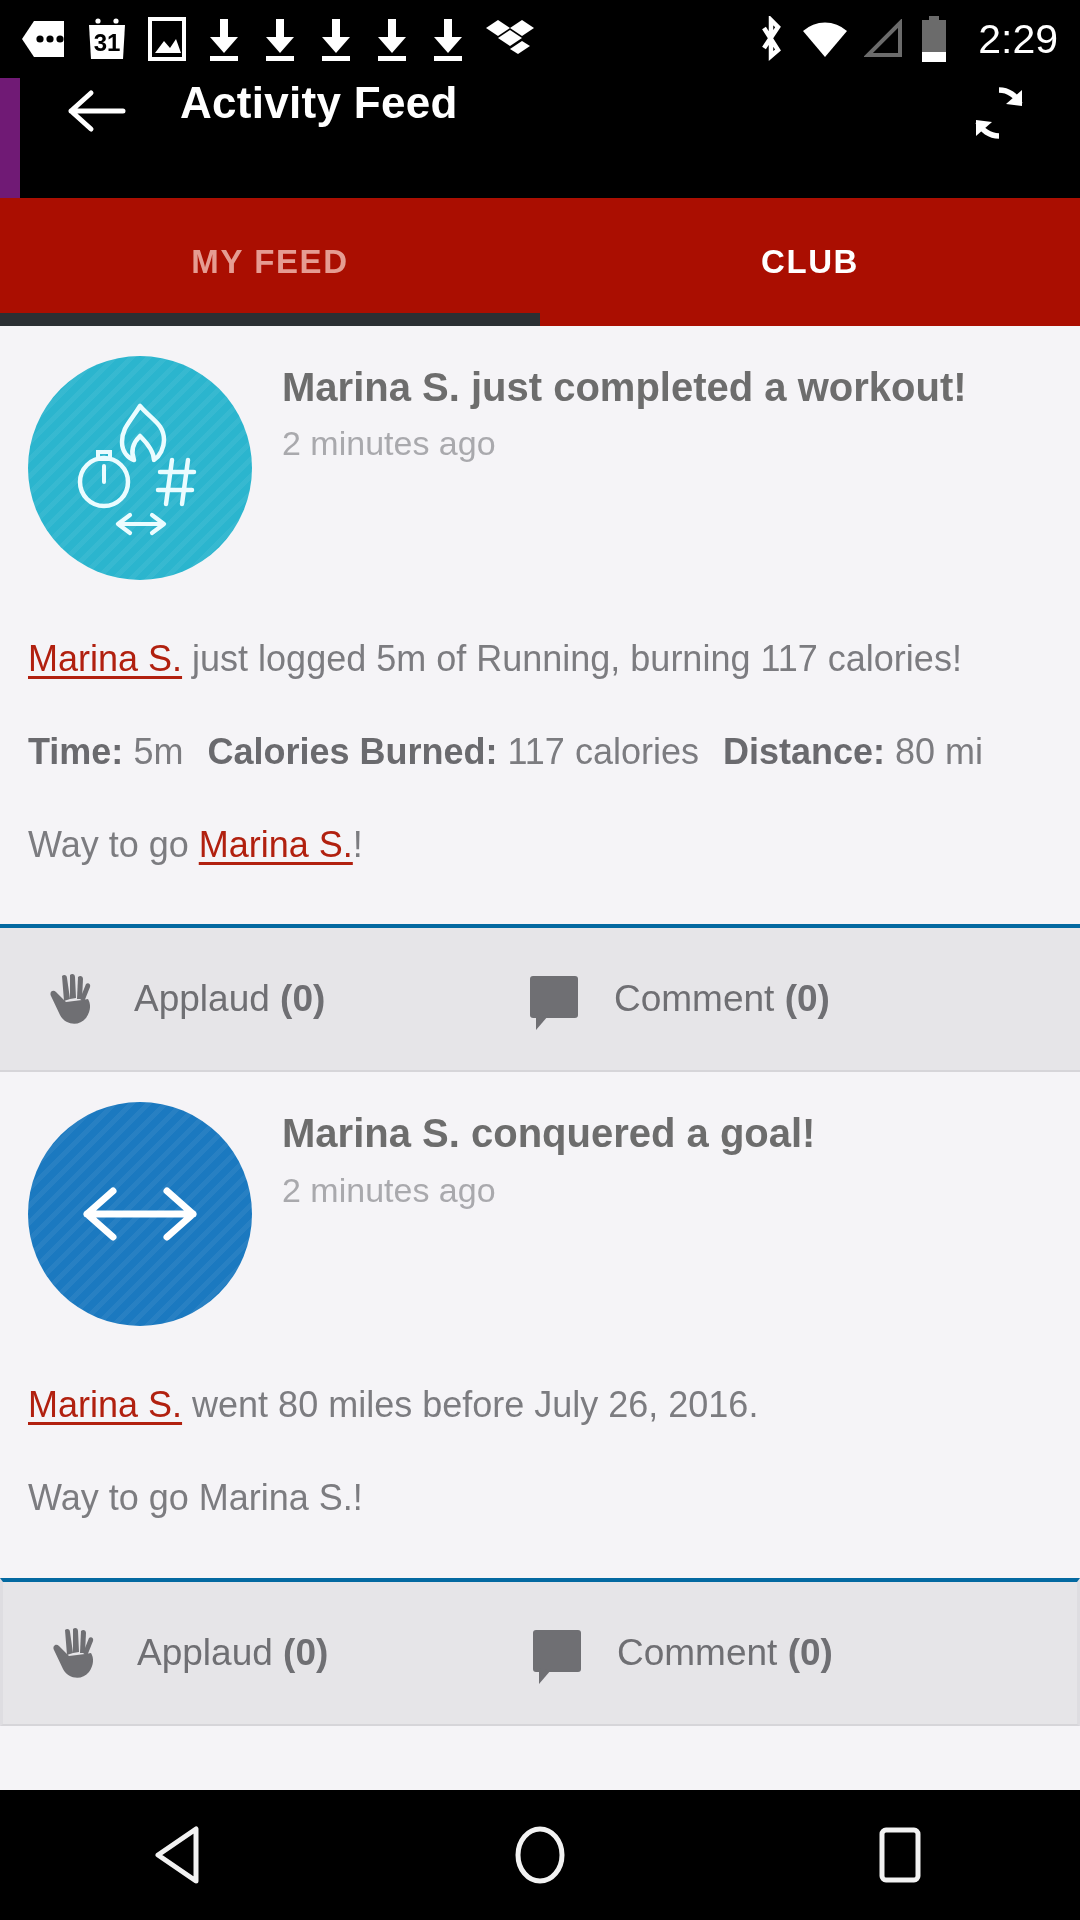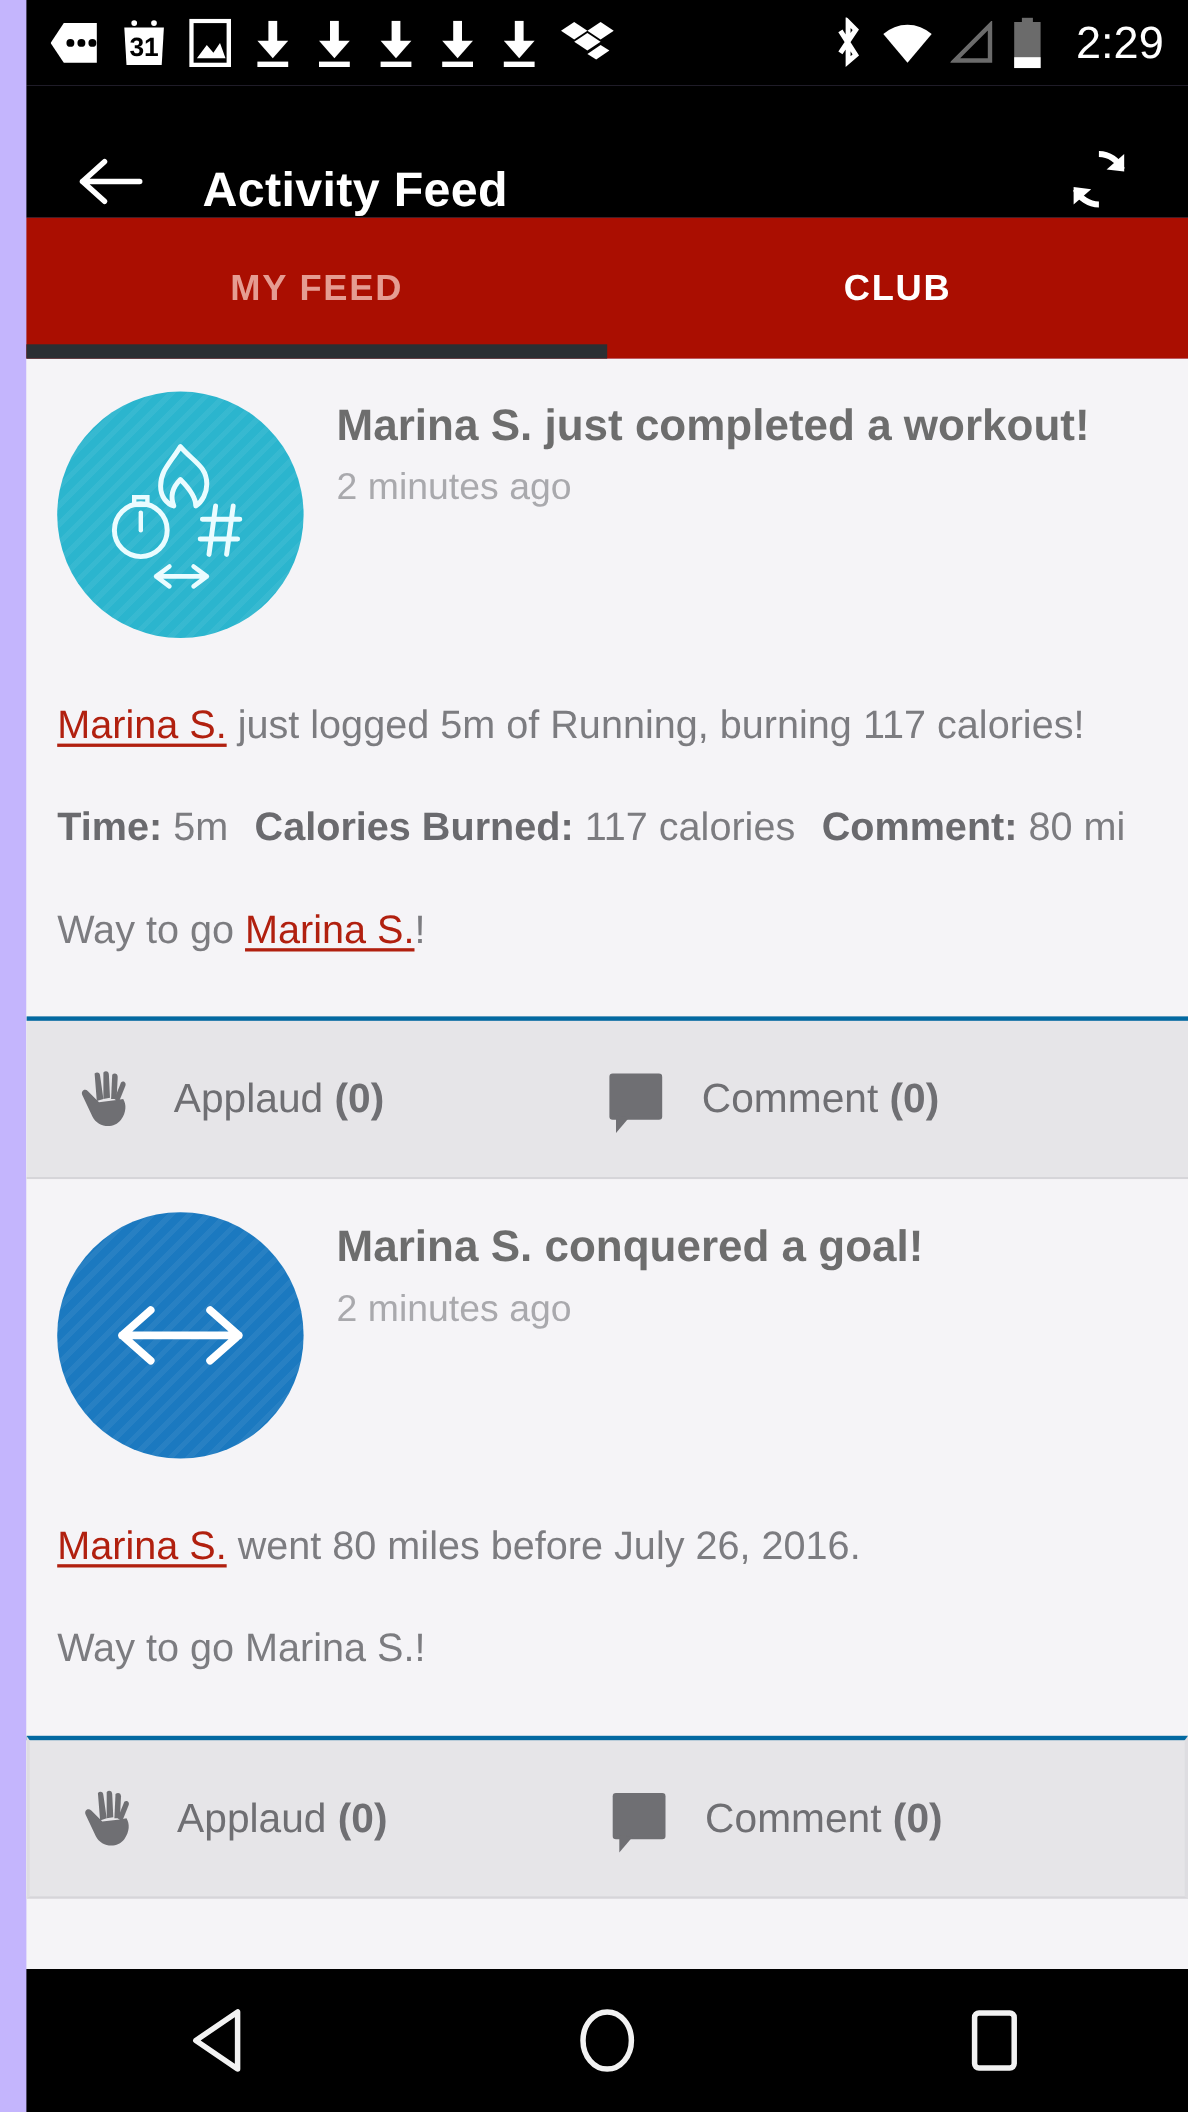--- a/index.html
+++ b/index.html
@@ -9,24 +9,23 @@
     height: 1920px;
     background: #f5f4f7;
     font-family: "Liberation Sans", sans-serif;
     overflow: hidden;
   }
 
   #screen {
     position: relative;
     width: 1080px;
     height: 1920px;
-    background: #c4b5fd;
+    background: #701a75;
     display: flex;
     flex-direction: column;
-    padding-left: 24px;
   }
 
   
   .status-bar {
     height: 78px;
     background: #000;
     display: flex;
     align-items: center;
     padding: 0 22px;
     flex: 0 0 auto;
@@ -51,23 +50,24 @@
     margin-left: 14px;
     font-family: "Liberation Sans", sans-serif;
     text-align: center;
   }
 
   
   .app-bar {
     height: 120px;
     background: #000;
     display: flex;
-    align-items: flex-end;
+    align-items: flex-start;
     padding: 0 46px 0 44px;
     flex: 0 0 auto;
+    margin-left: 20px;
   }
   .back-btn {
     width: 66px;
     height: 66px;
     display: flex;
     align-items: center;
     justify-content: center;
     cursor: pointer;
   }
   .app-title {
@@ -398,21 +398,21 @@
       <div class="card-body">
         <div class="body-line first">
           <span class="user-link">Marina S.</span><span> just logged 5m of Running, burning 117 calories!</span>
         </div>
 
         <div class="body-line">
           <b>Time:</b>
           <span>5m</span><span class="stat-gap"></span>
           <b>Calories Burned:</b>
           <span>117 calories</span><span class="stat-gap"></span>
-          <b>Comment:</b>
+          <b>Distance:</b>
           <span>80 mi</span>
         </div>
 
         <div class="body-line">
           <span>Way to go </span><span class="user-link">Marina S.</span><span>!</span>
         </div>
       </div>
 
       <div class="card-spacer"></div>
 

